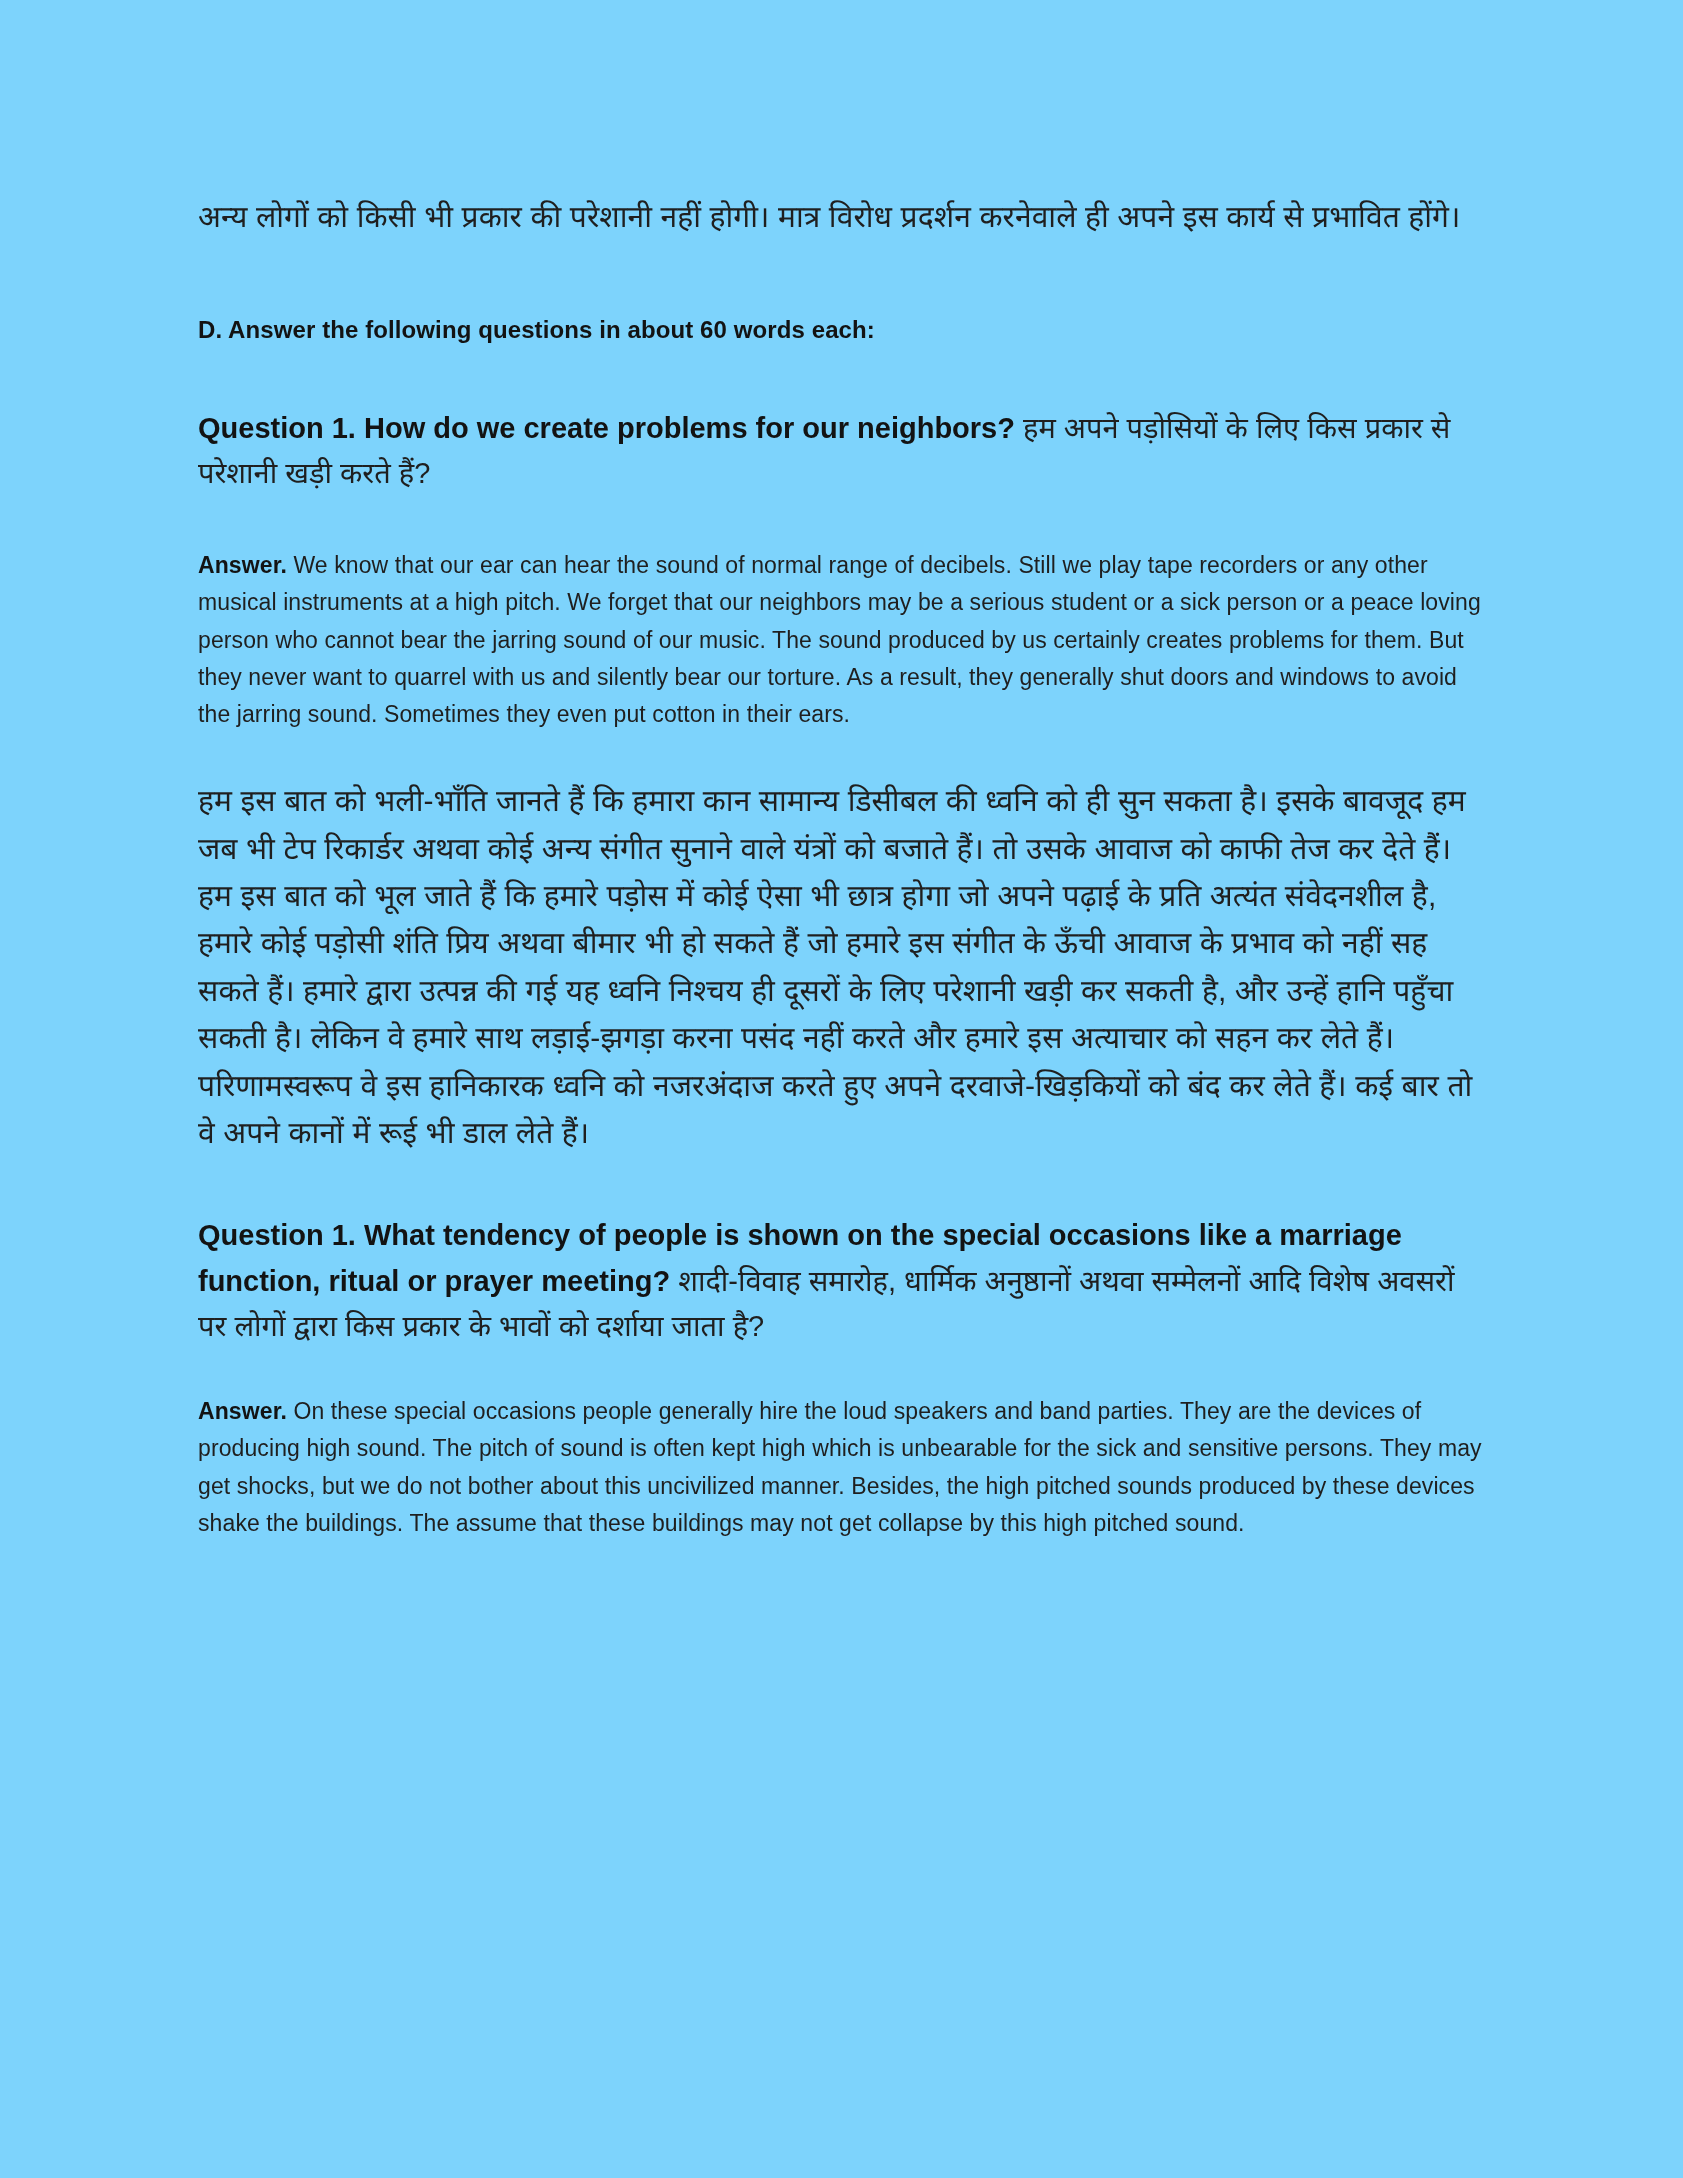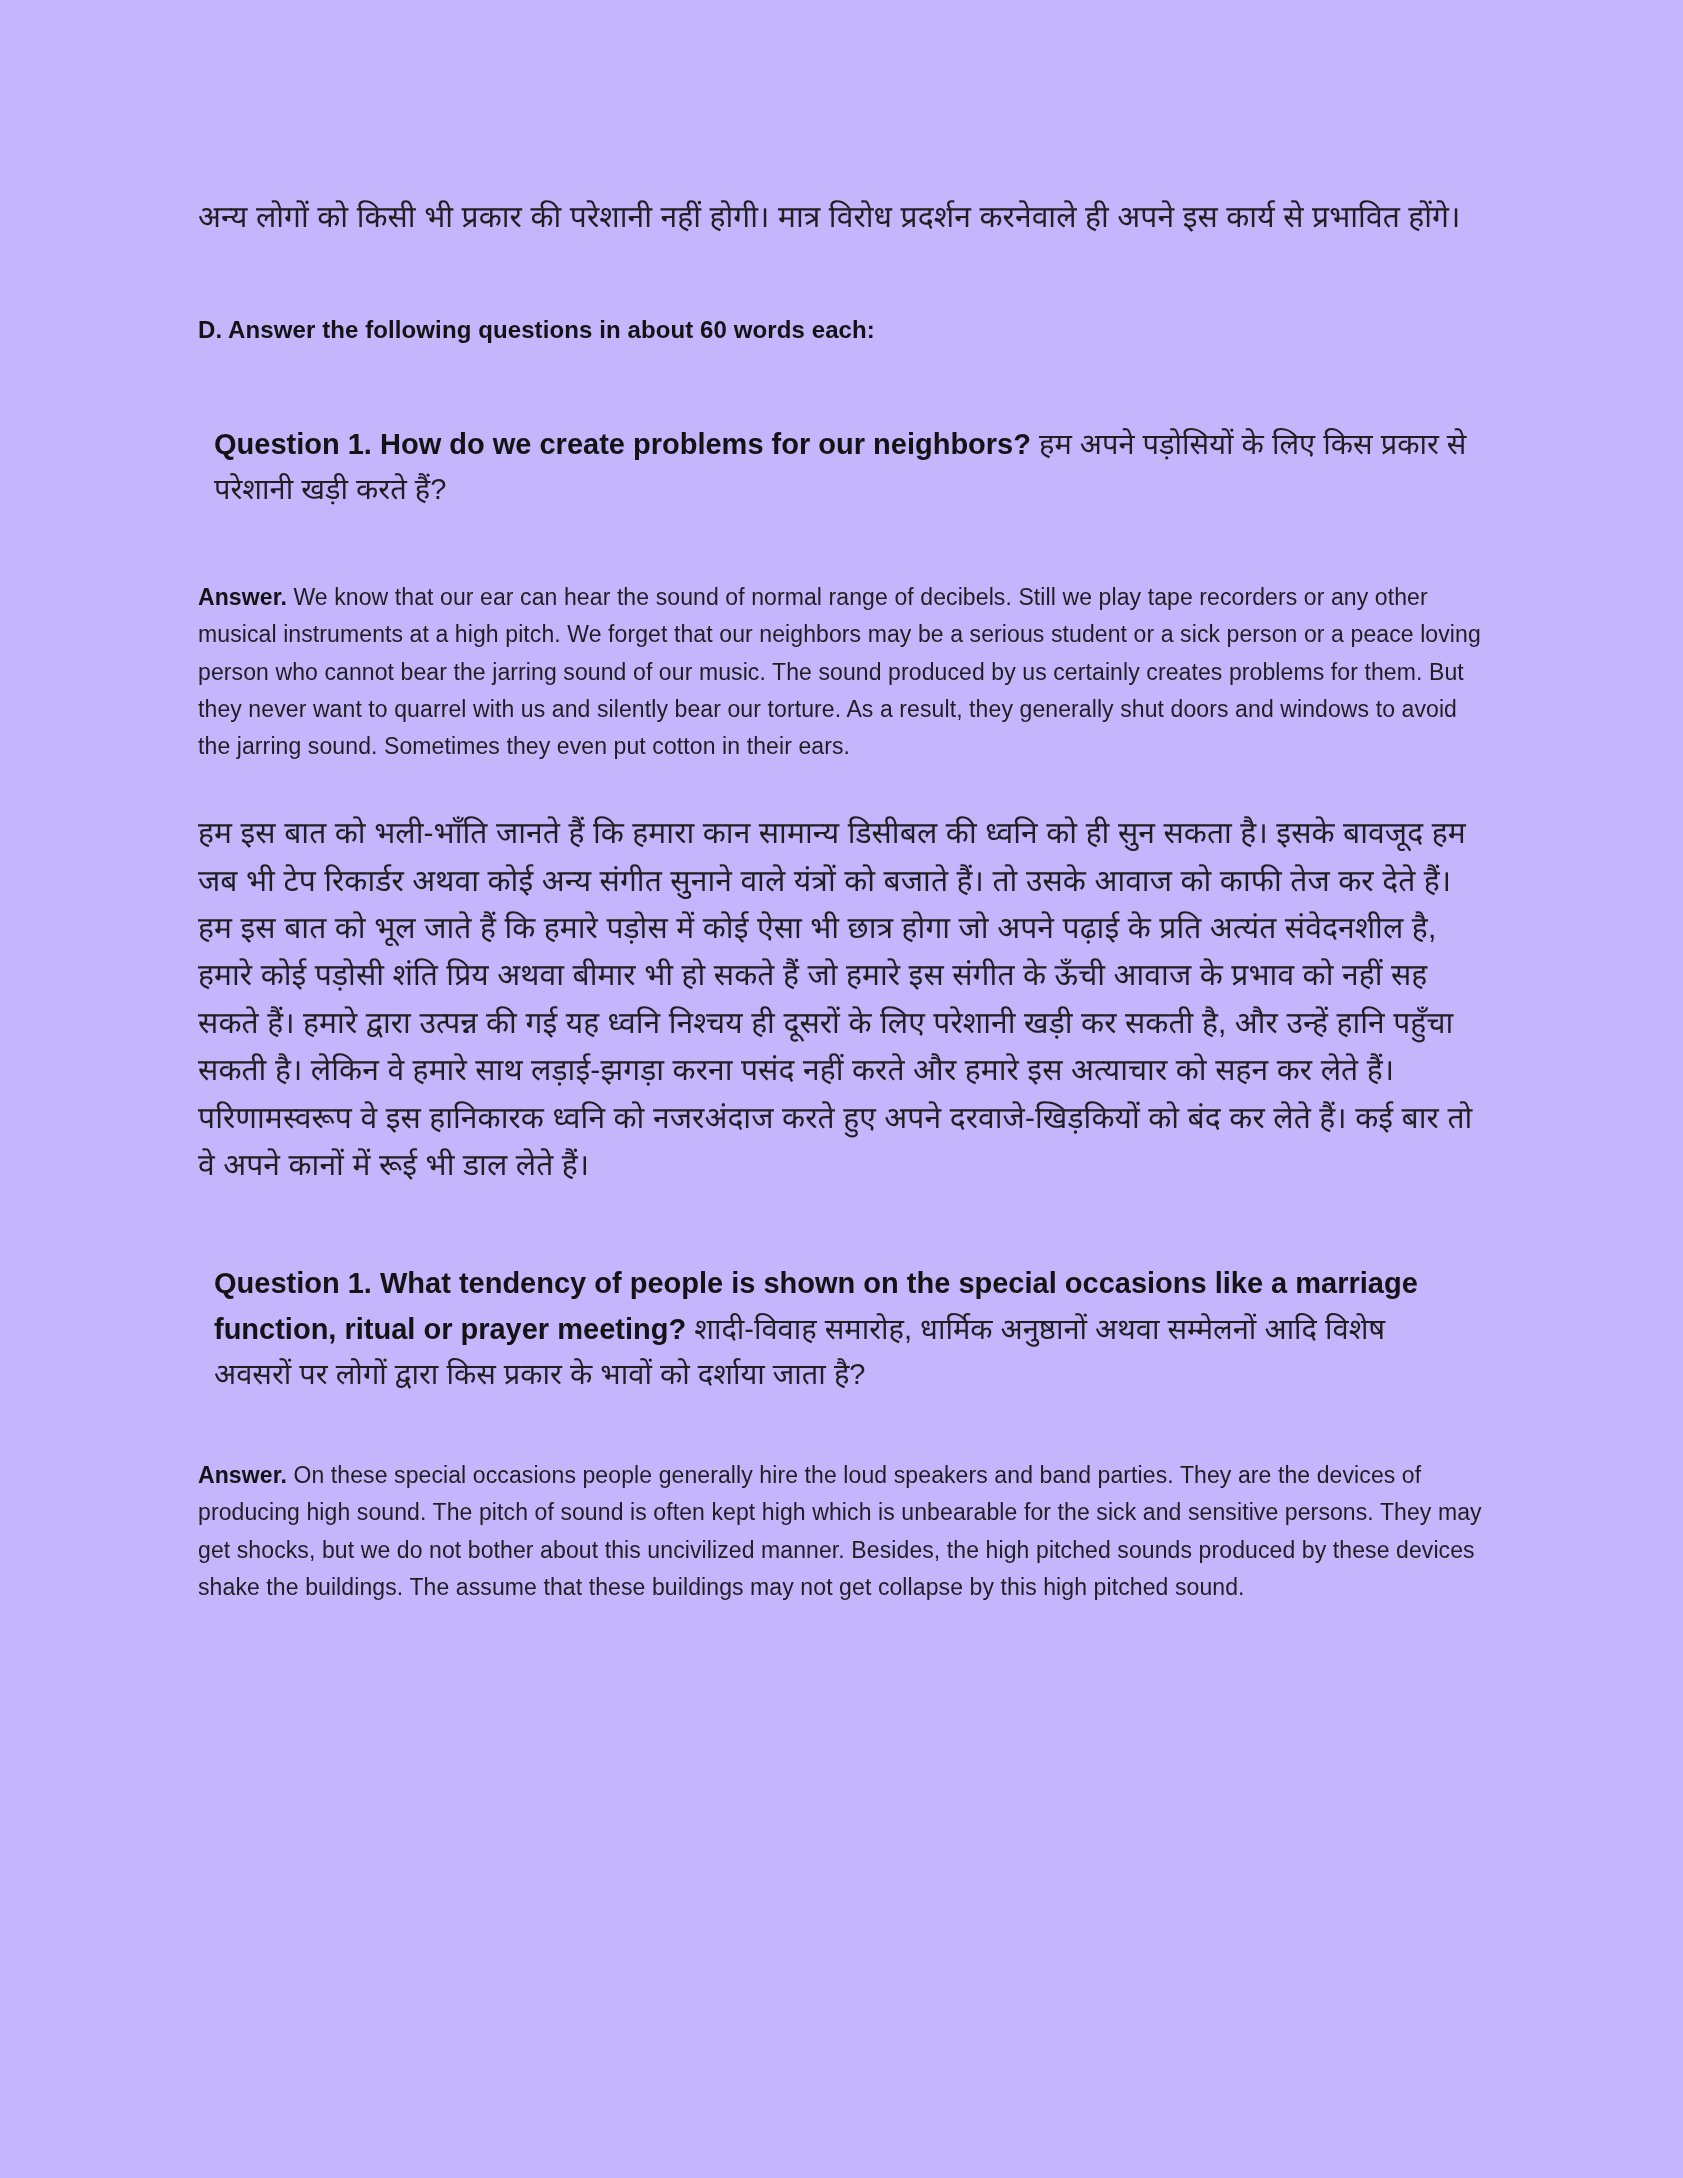--- a/index.html
+++ b/index.html
@@ -13,21 +13,21 @@
     font-family: "Liberation Sans", "DejaVu Sans", sans-serif;
     color: #1b1b1b;
     -webkit-font-smoothing: antialiased;
   }
   .page {
     position: relative;
     width: 1683px;
     height: 2178px;
     box-sizing: border-box;
     padding: 193px 114px 0 198px;
-    background: #c4b5fd;
+    background: #7dd3fc;
   }
   .content {
     width: 1287px;
   }
 
   
   .para {
     margin: 0;
     font-size: 29px;
     line-height: 1.50;
@@ -46,21 +46,21 @@
 
   .heading {
     margin: 0;
     font-size: 24px;
     font-weight: bold;
     line-height: 1.55;
     color: #131313;
     letter-spacing: 0.1px;
   }
   .qheading {
-    margin: 16px;
+    margin: 0;
     font-size: 29px;
     line-height: 1.56;
     color: #1f1f1f;
   }
   .qheading .qbold {
     font-weight: bold;
     color: #131313;
   }
   .qheading .qhindi {
     font-weight: normal;

